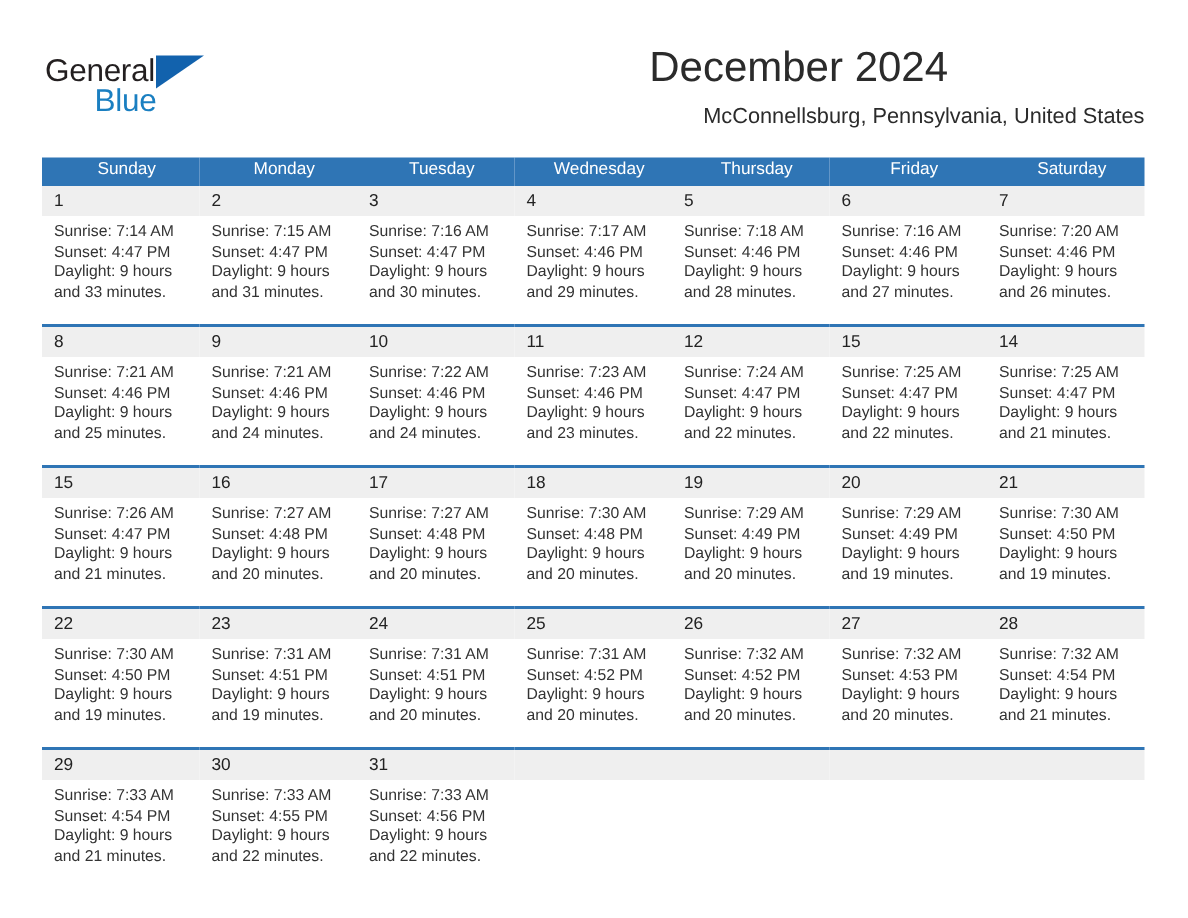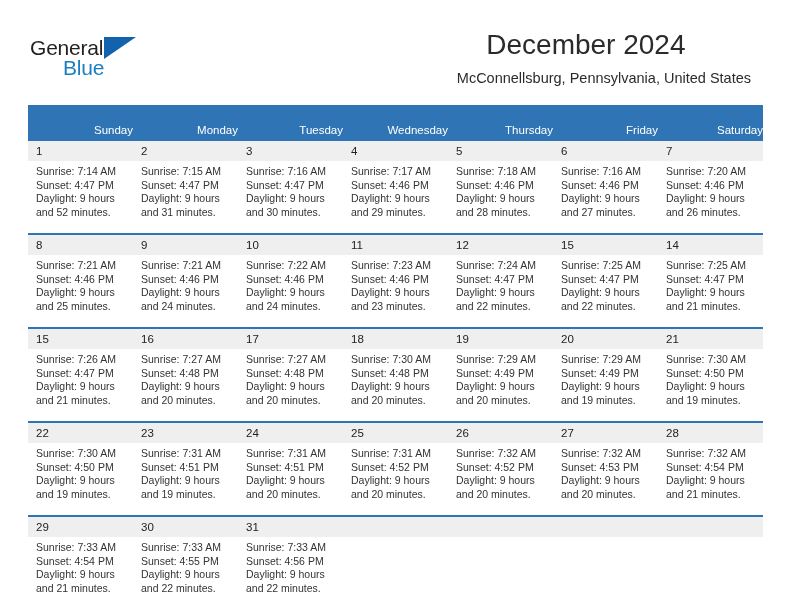--- a/index.html
+++ b/index.html
@@ -59,23 +59,23 @@
     left: 74px;
     top: 1px;
     width: 0;
     height: 0;
     border-left: 32px solid #1262ad;
     border-bottom: 22px solid transparent;
   }
 
   .title-block {
     position: absolute;
-    right: 12px;
+    right: 0;
     top: 0;
-    text-align: center;
+    text-align: left;
   }
   .month-title {
     font-size: 28px;
     font-weight: normal;
     color: #2b2b2b;
     line-height: 34px;
     white-space: nowrap;
   }
   .location {
     font-size: 14.5px;
@@ -93,22 +93,22 @@
     top: 105px;
     width: 735px;
     border-collapse: collapse;
     table-layout: fixed;
   }
   .calendar th {
     background: #2f75b5;
     color: #ffffff;
     font-size: 11.5px;
     font-weight: normal;
-    text-align: right;
-    padding: 19px 0 5px 8px;
+    text-align: center;
+    padding: 2px 0 5px 8px;
     height: 12px;
     border: none;
   }
   .calendar td {
     vertical-align: top;
     padding: 0;
     border: none;
     border-top: 2px solid #2f75b5;
     width: 105px;
   }
@@ -172,21 +172,21 @@
     </thead>
     <tbody>
 
       <tr>
         <td>
           <div class="daynum">1</div>
           <div class="cellbody">
             <div>Sunrise: 7:14 AM</div>
             <div>Sunset: 4:47 PM</div>
             <div>Daylight: 9 hours</div>
-            <div>and 52 minutes.</div>
+            <div>and 33 minutes.</div>
           </div>
         </td>
         <td>
           <div class="daynum">2</div>
           <div class="cellbody">
             <div>Sunrise: 7:15 AM</div>
             <div>Sunset: 4:47 PM</div>
             <div>Daylight: 9 hours</div>
             <div>and 31 minutes.</div>
           </div>

